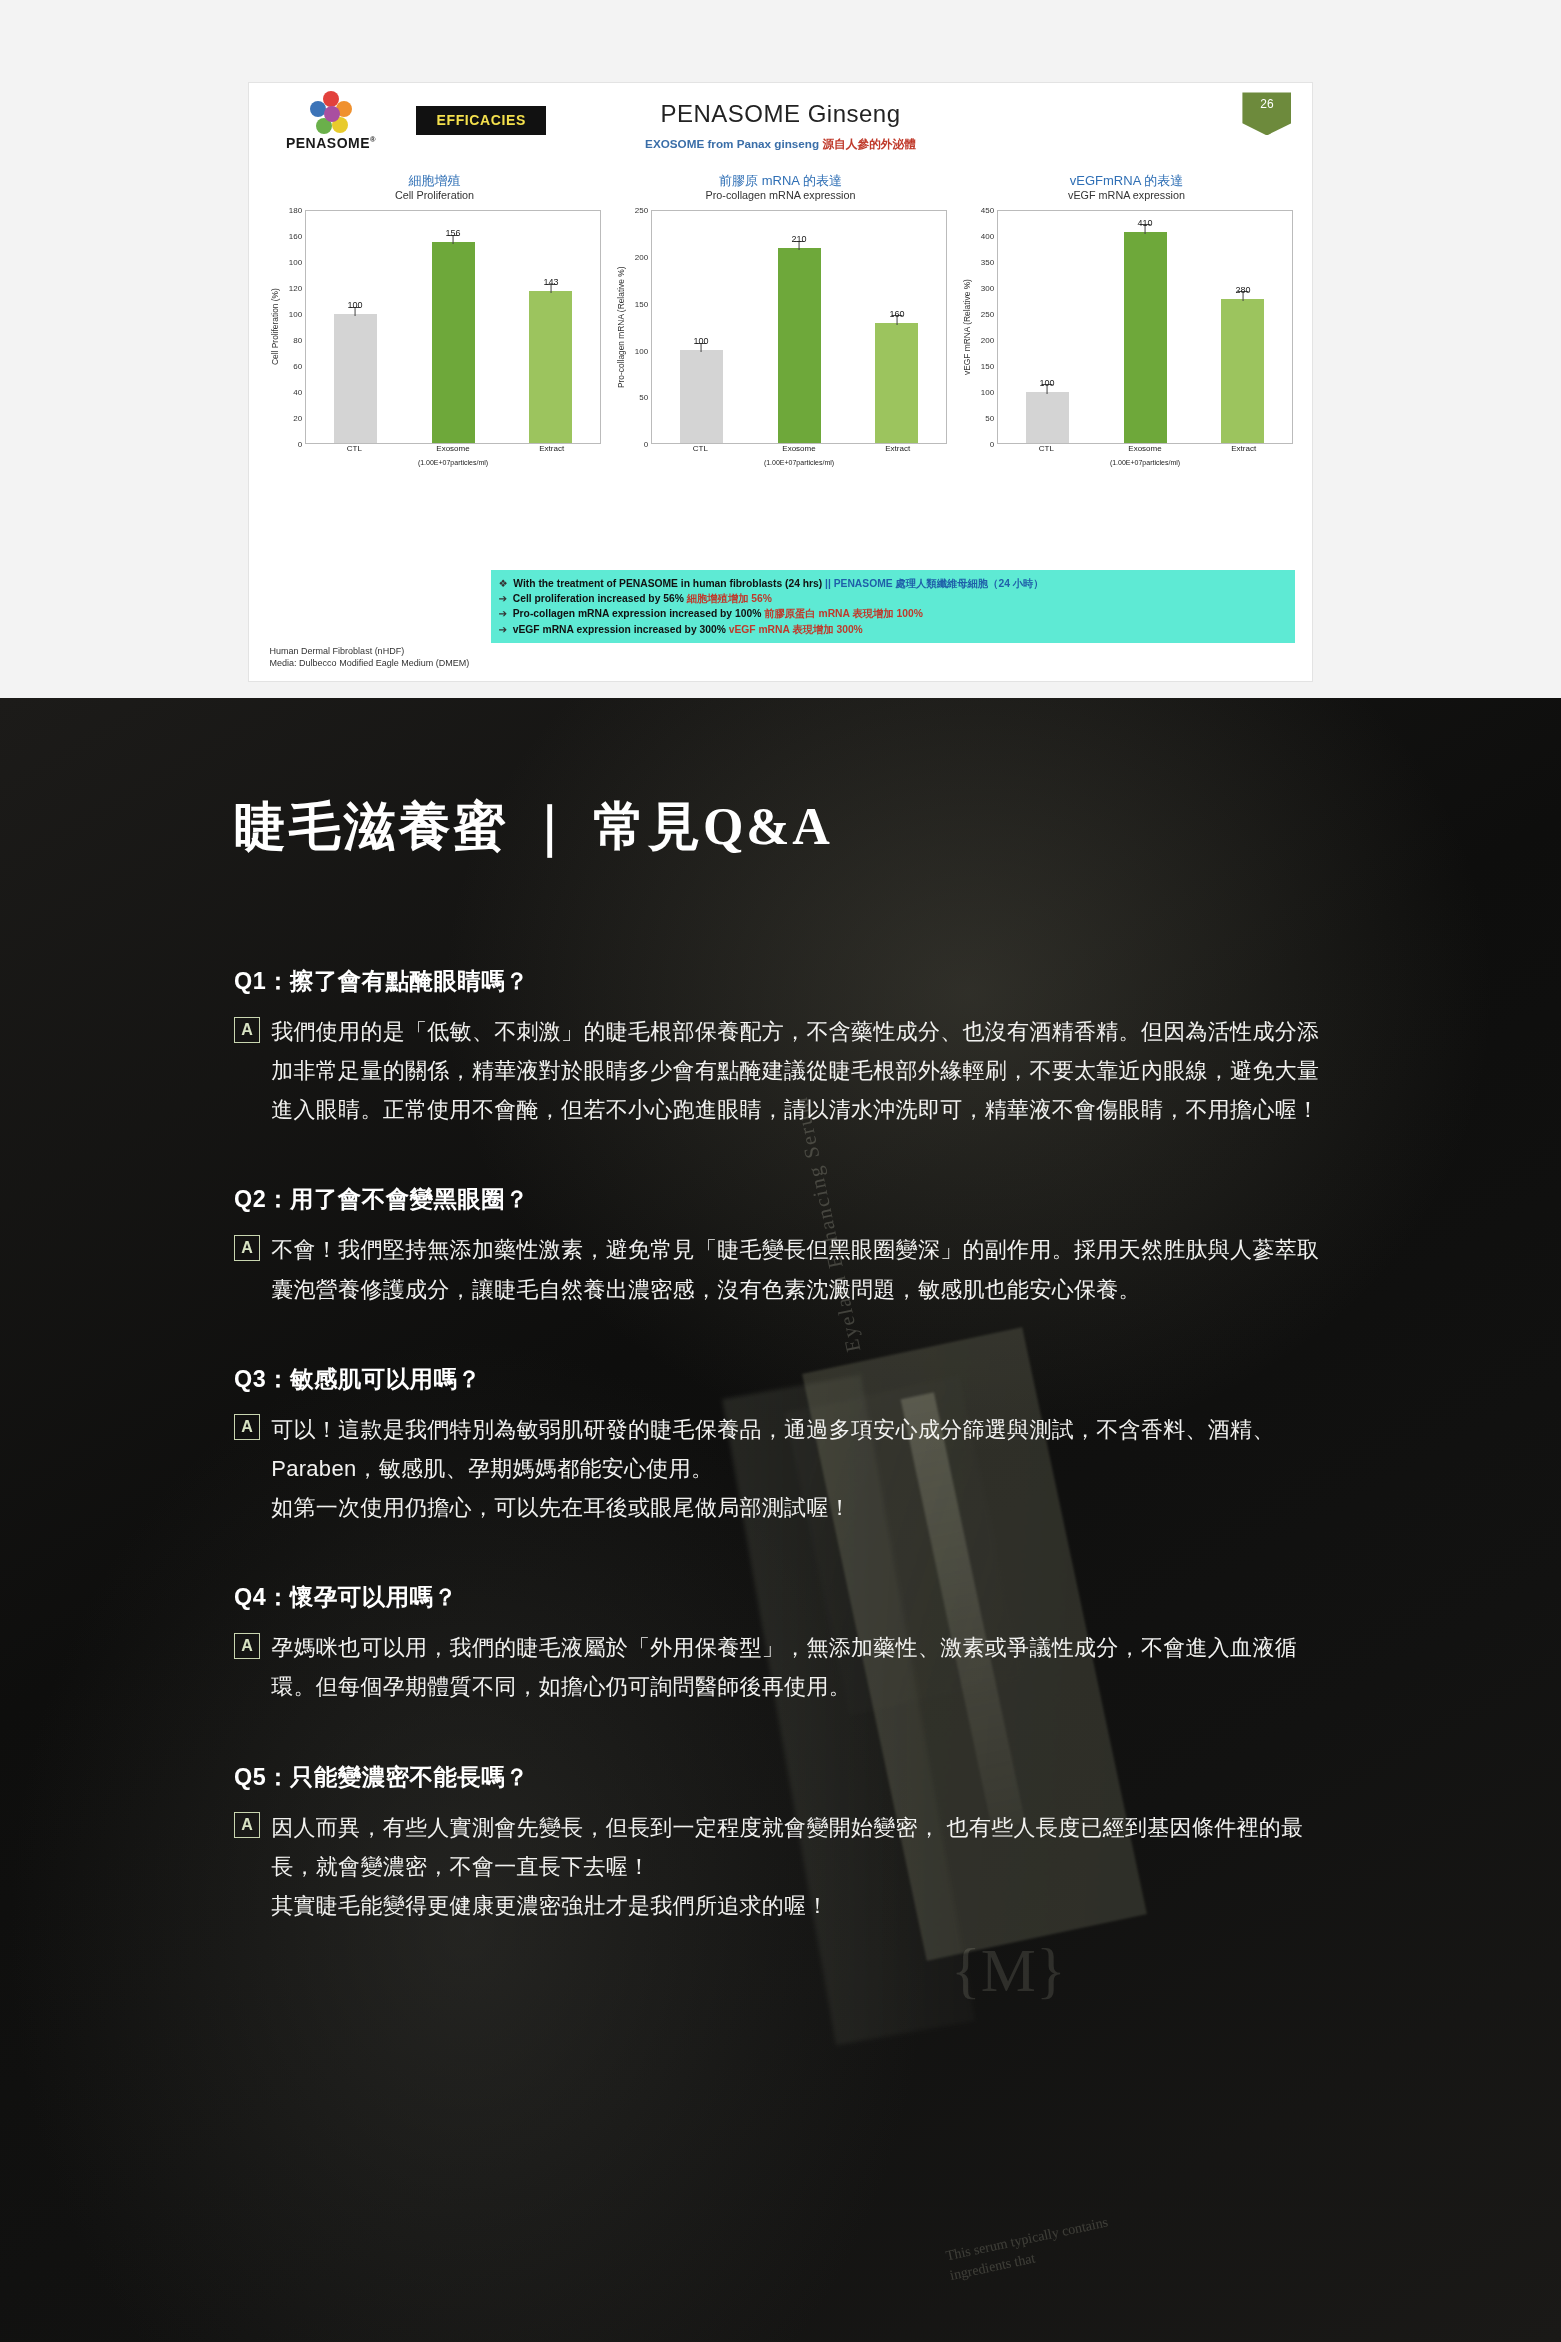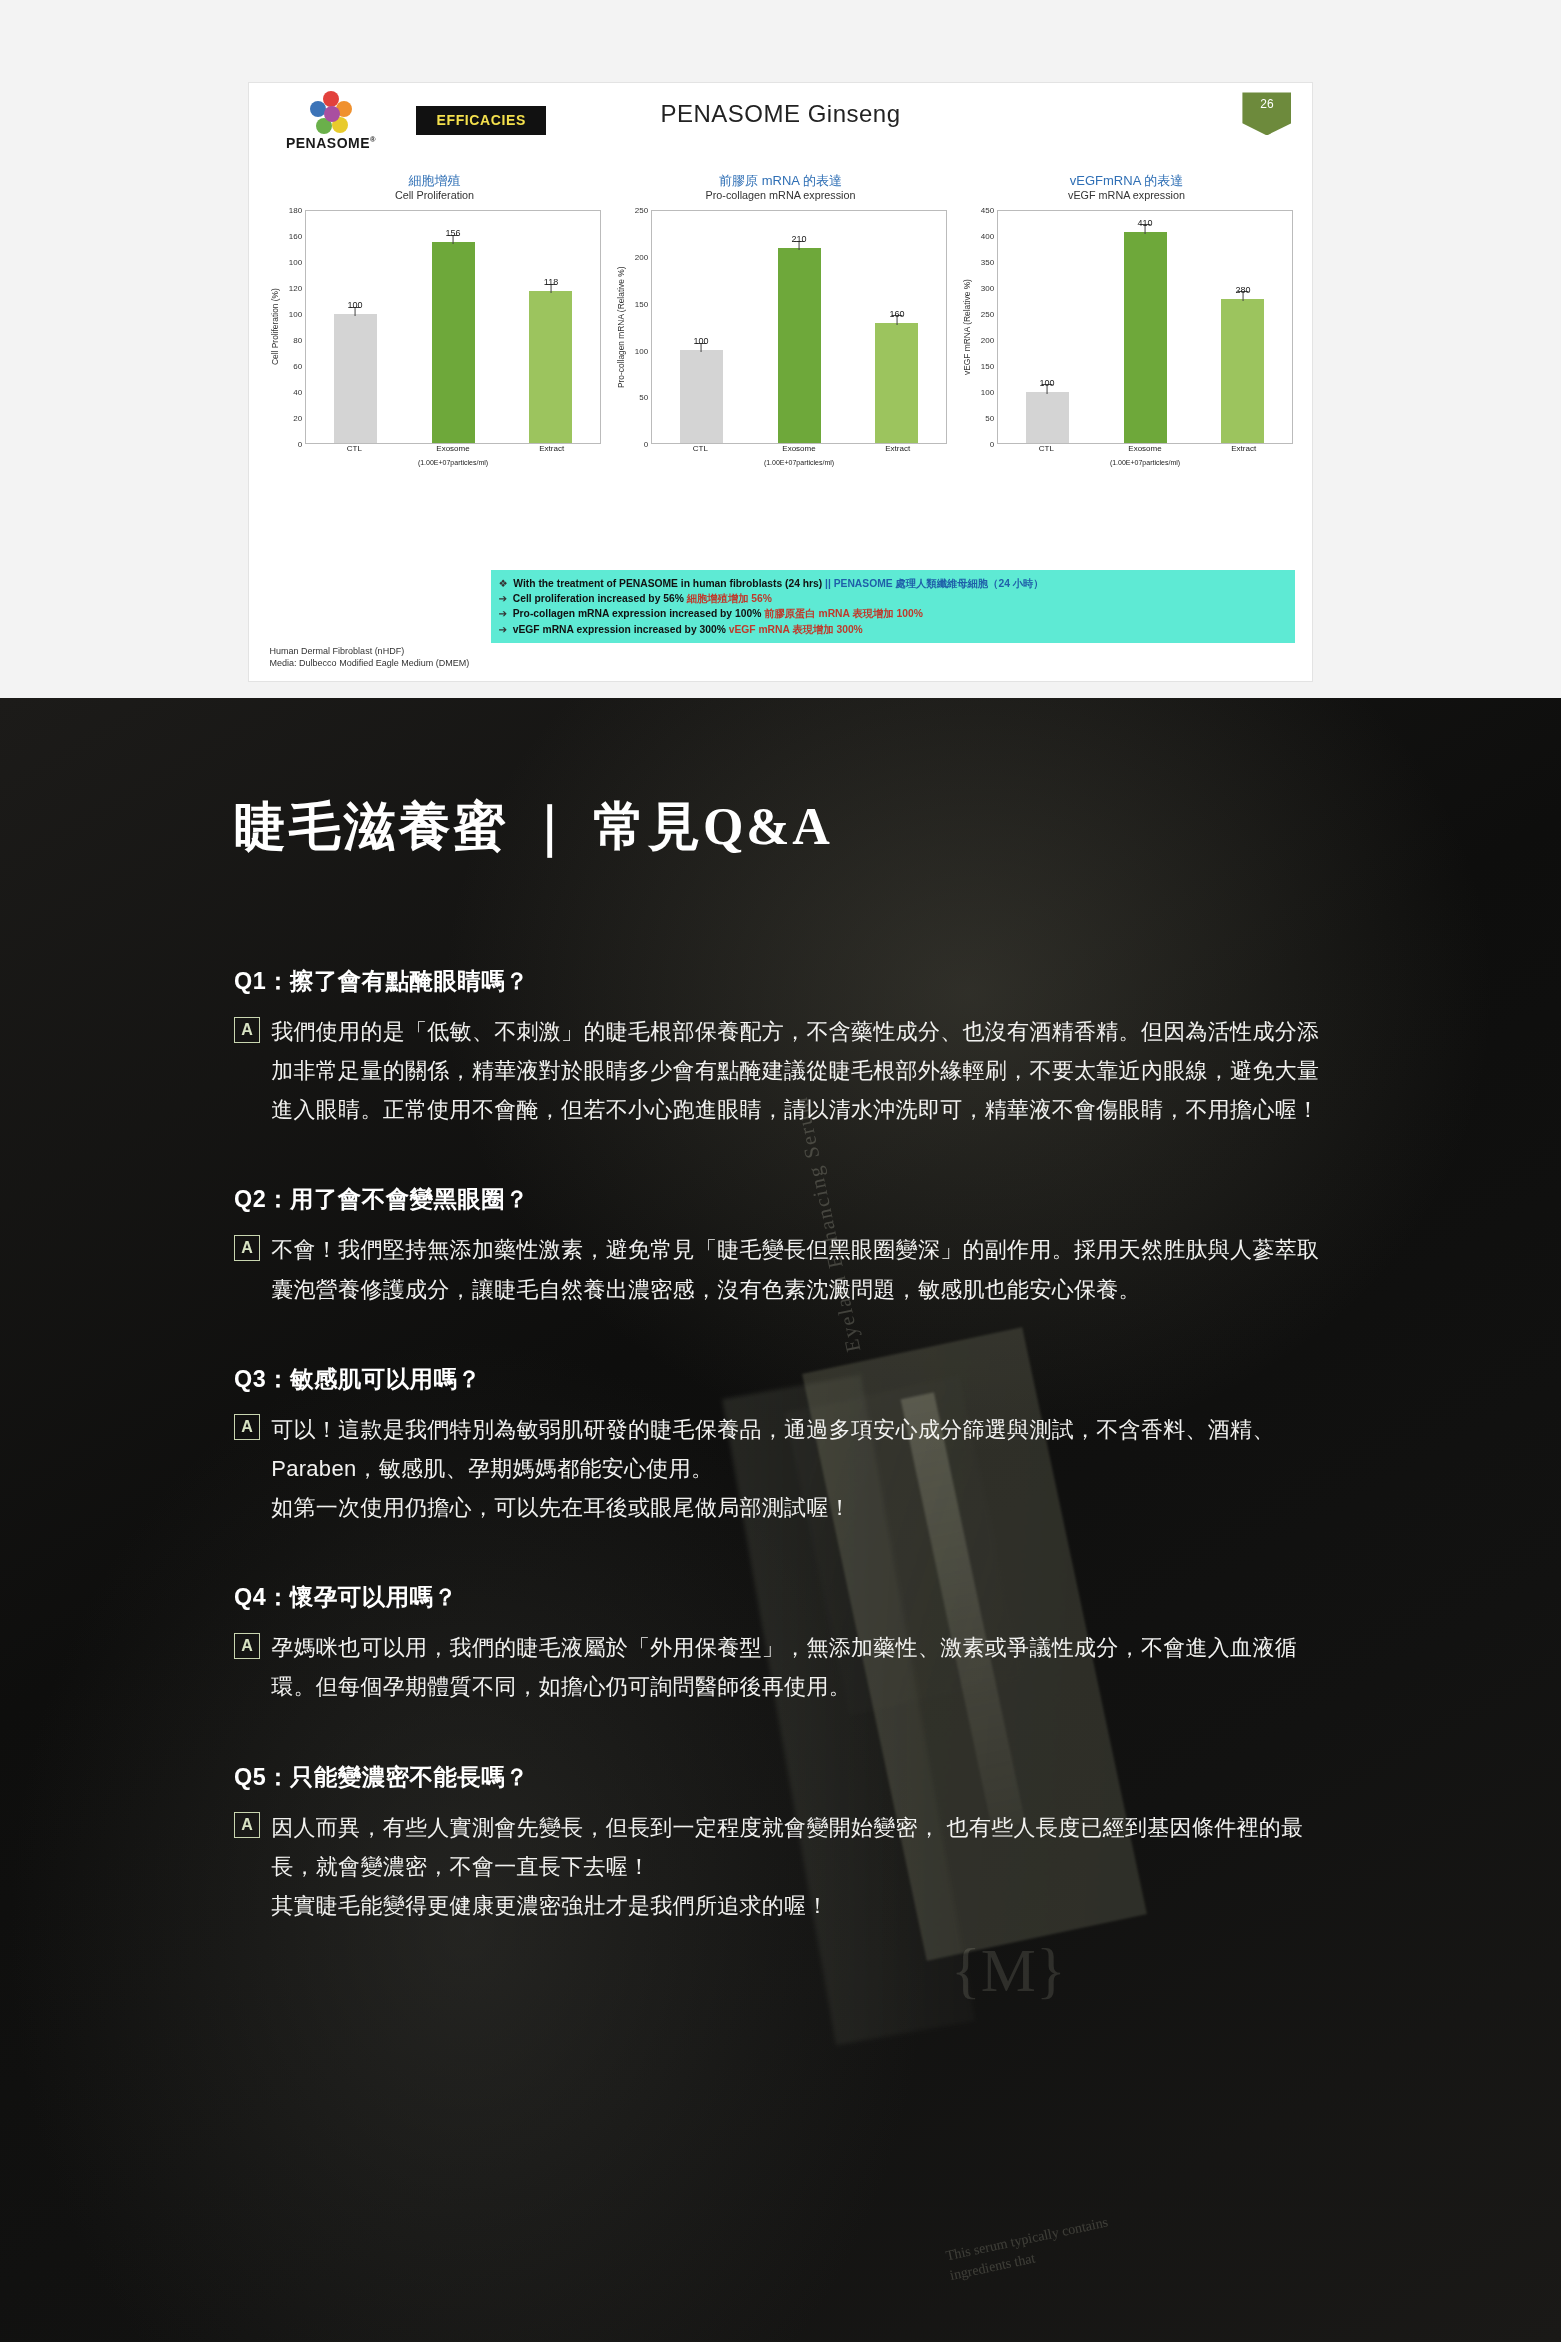--- a/index.html
+++ b/index.html
@@ -297,20 +297,23 @@
           <span class="p4"></span>
             <span class="p5"></span>
             <span class="p6"></span>
         </div>
         <div class="logo-text"><span>PENASOME</span><sup>®</sup></div>
       </div>
 
       <div class="efficacies">EFFICACIES</div>
 
       <div class="slide-title">PENASOME Ginseng</div>
+      <div class="slide-sub">
+        <span>EXOSOME from Panax ginseng </span><span class="cn">源自人參的外泌體</span>
+      </div>
 
       <div class="page-badge">26</div>
     </div>
 
     <div class="charts" id="charts">
         <div class="chart">
           <div class="chart-title"><span>細胞增殖</span><span class="en">Cell Proliferation</span></div>
           <div class="plot-area">
             <div class="y-label">Cell Proliferation (%)</div>
             <div class="y-ticks">
@@ -332,21 +335,21 @@
                 <div class="val">100</div>
               </div>
               <div class="bar" style="height: 86.6667%; left: calc(50% - 21.5px);">
                 <div class="col" style="background: rgb(110, 168, 58);"></div>
                 <div class="err"></div>
                 <div class="val">156</div>
               </div>
               <div class="bar" style="height: 65.5556%; left: calc(83.3333% - 21.5px);">
                 <div class="col" style="background: rgb(156, 196, 94);"></div>
                 <div class="err"></div>
-                <div class="val">118</div>
+                <div class="val">143</div>
               </div>
             </div>
           </div>
           <div class="x-labels">
             <span style="left: 16.6667%;">CTL</span>
             <span style="left: 50%;">Exosome</span>
             <span style="left: 83.3333%;">Extract</span>
           </div>
           <div class="x-note">(1.00E+07particles/ml)</div>
         </div>

